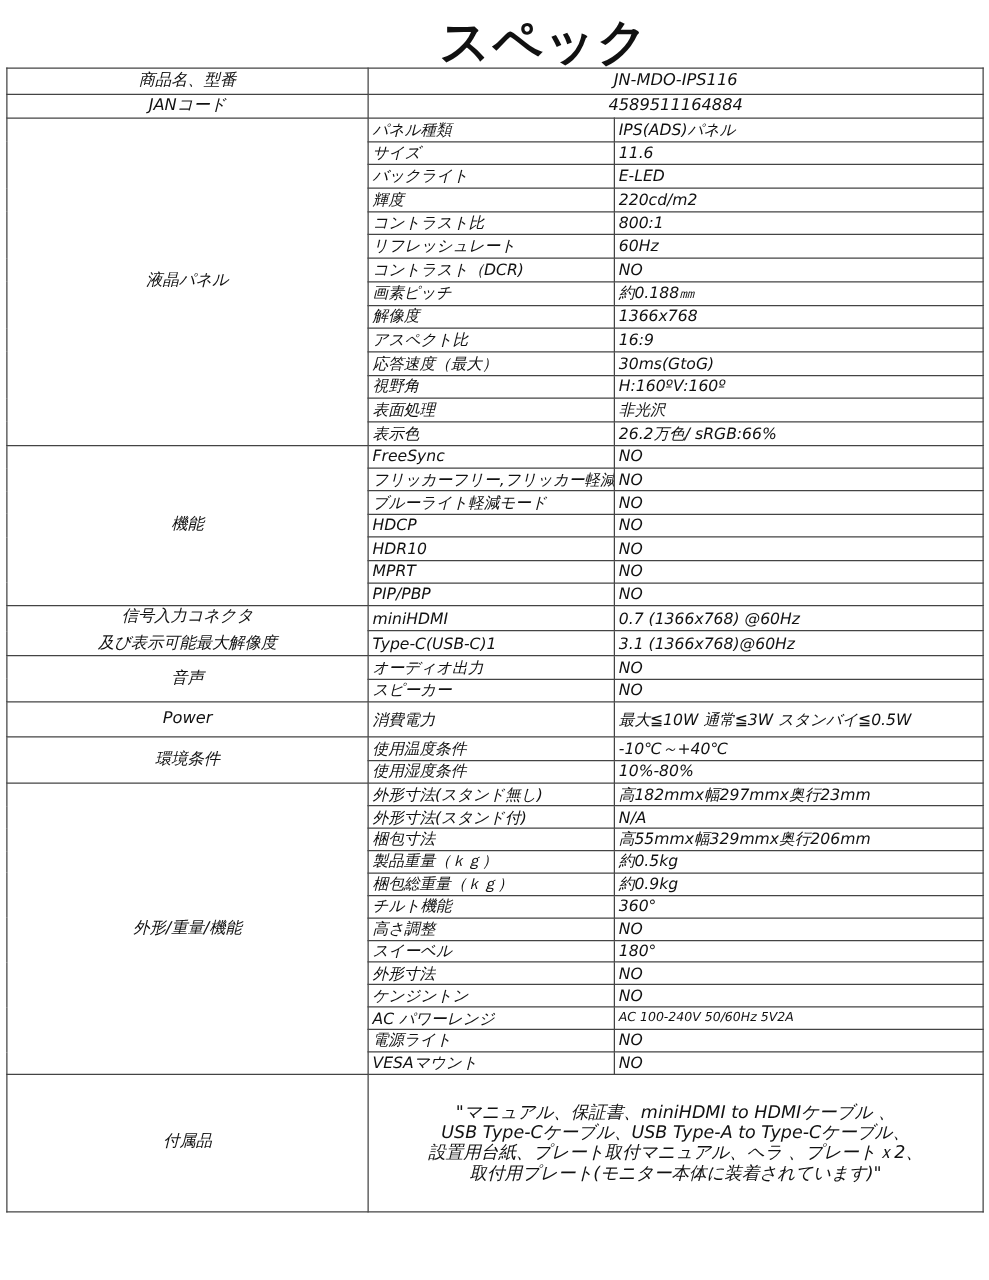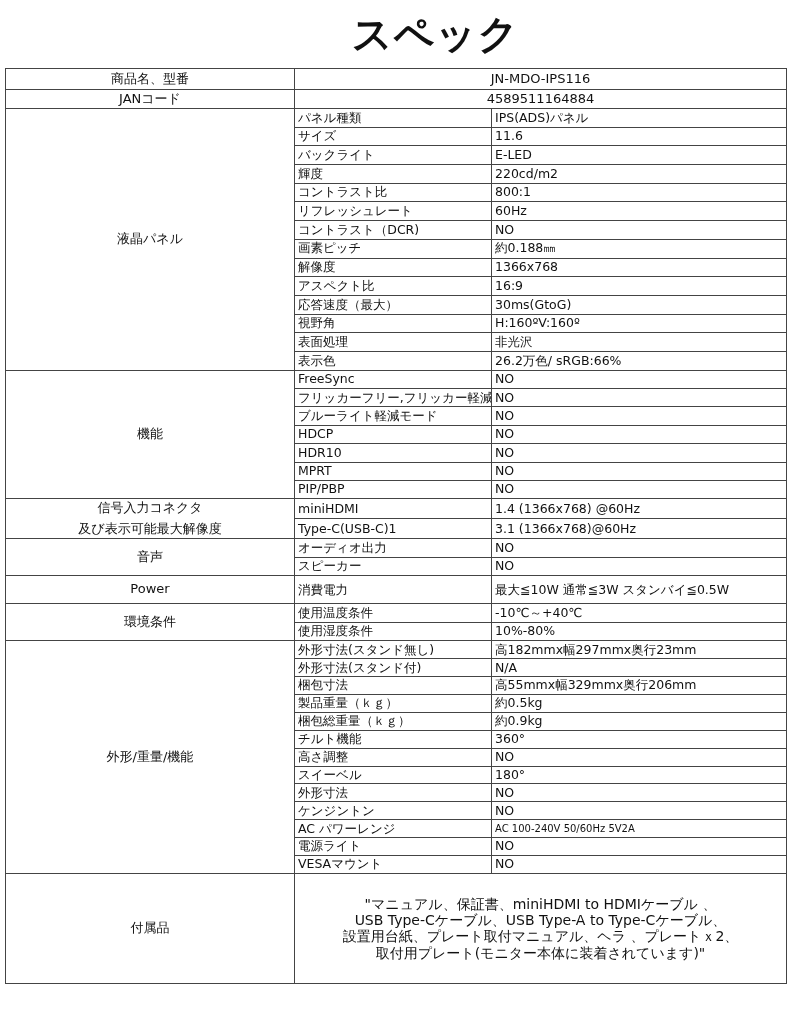--- a/index.html
+++ b/index.html
@@ -1,21 +1,21 @@
 <!DOCTYPE html>
 <html><head>
 <meta charset="utf-8">
 <style>
   html, body { margin: 0; padding: 0; background: #ffffff; }
   body { width: 791px; height: 1024px; position: relative; overflow: hidden;
          font-family: "DejaVu Sans", "Liberation Sans", sans-serif; color: #111; }
   .title { position: absolute; top: 8px; left: 0; width: 791px; text-align: center;
            font-size: 40px; font-weight: bold; letter-spacing: 1px; line-height: 52px; padding-left: 40px; }
-  table.spec { position: absolute; left: 5px; top: 68px; width: 781px;
-               border-collapse: collapse; table-layout: fixed; font-size: 12.5px; }
+  table.spec { position: absolute; left: 5px; top: 54px; width: 781px;
+               border-collapse: collapse; table-layout: fixed; font-size: 12.5px; font-style: italic; }
   table.spec td { border: 1px solid #444; padding: 0 3px; white-space: nowrap;
                   overflow: hidden; line-height: 1.15; }
   td.cat { text-align: center; vertical-align: middle; font-size: 13px; }
   td.full { text-align: center; font-size: 13px; }
   td.lbl, td.val { text-align: left; }
   td.val.small { font-size: 10px; }
   td.acc { text-align: center; white-space: normal; font-size: 14px; line-height: 22px; padding: 4px 10px; }
   .acc-line { display: block; }
 </style>
 </head>
@@ -125,21 +125,21 @@
       <tr style="height: 18.4px;">
         <td class="lbl">PIP/PBP</td>
         <td class="val">NO</td>
       </tr>
       <tr style="height: 20px;">
         <td class="cat" rowspan="2">
           <div>信号入力コネクタ</div>
           <div style="margin-top: 6px;">及び表示可能最大解像度</div>
         </td>
         <td class="lbl">miniHDMI</td>
-        <td class="val">1.4 (1366x768) @60Hz</td>
+        <td class="val">0.7 (1366x768) @60Hz</td>
       </tr>
       <tr style="height: 20px;">
         <td class="lbl">Type-C(USB-C)1</td>
         <td class="val">3.1 (1366x768)@60Hz</td>
       </tr>
       <tr style="height: 18.5px; margin-top: 20px;">
         <td class="cat" rowspan="2">音声</td>
         <td class="lbl">オーディオ出力</td>
         <td class="val">NO</td>
       </tr>

